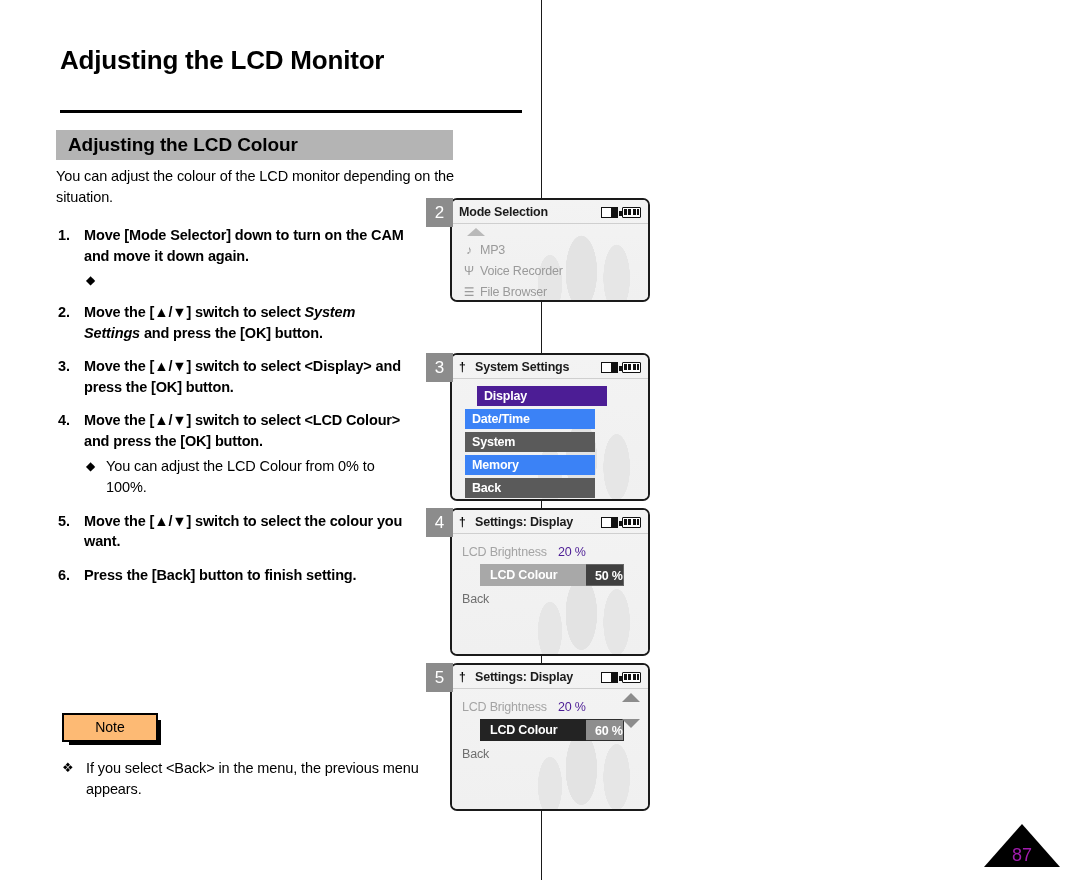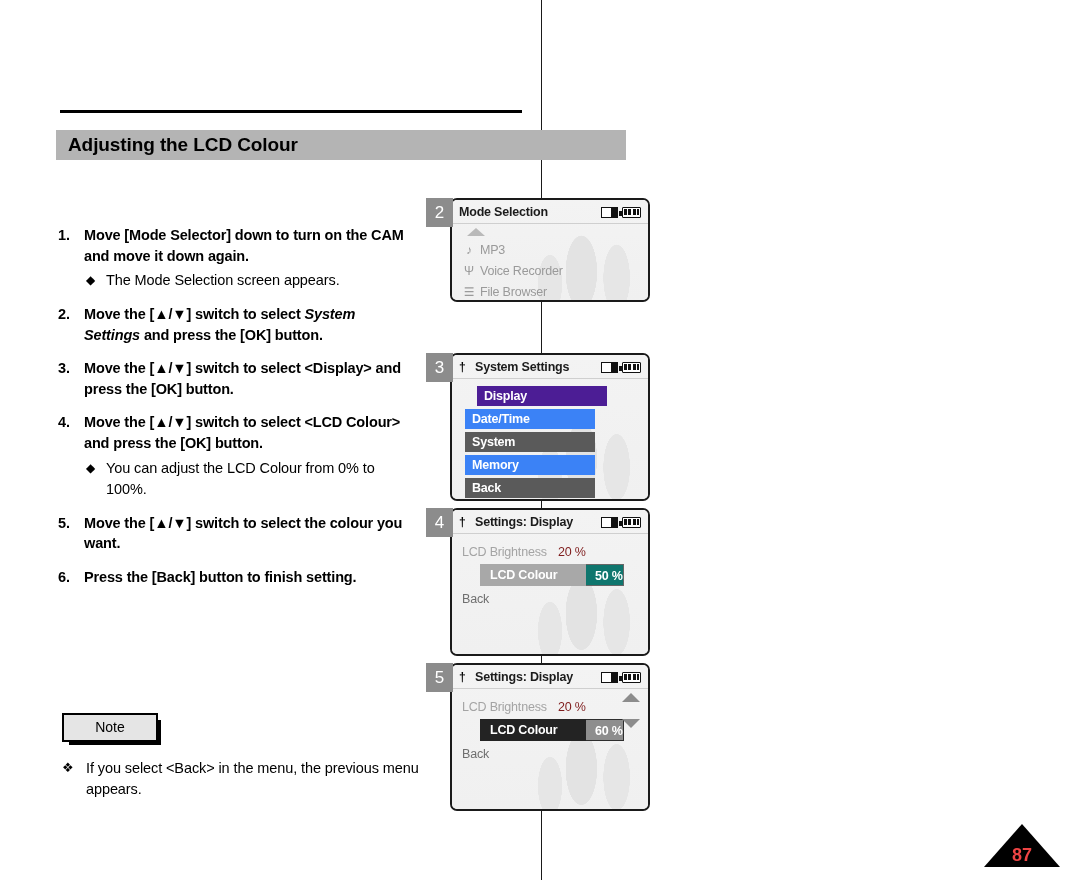--- a/index.html
+++ b/index.html
@@ -125,21 +125,21 @@
     line-height: 1.45;
     letter-spacing: -0.1px;
   }
 
   
   .note-wrap { position: absolute; }
   .note-tab {
     position: relative;
     display: inline-block;
     border: 2px solid #000;
-    background: #e5e5e5;
+    background: #fdba74;
     font-size: 14px;
     line-height: 22px;
     padding: 1px 22px 2px 22px;
     text-align: center;
     min-width: 96px;
   }
   .note-tab::after {
     content: "";
     position: absolute;
     left: 5px; top: 100%;
@@ -318,34 +318,34 @@
   .sd-row {
     display: flex;
     align-items: center;
     height: 21px;
     margin-bottom: 2px;
     padding-left: 10px;
     font-size: 12.5px;
     letter-spacing: -0.2px;
   }
   .sd-label { color: #a4a4a4; flex: 0 0 96px; }
-  .sd-val   { color: #7f1d1d; }
+  .sd-val   { color: #4c1d95; }
   .sd-row.sel { padding-left: 0; height: 22px; }
   .sd-row.sel .sd-label {
     background: #a8a8a8;
     color: #ffffff;
     font-weight: bold;
     height: 22px;
     line-height: 22px;
     padding-left: 10px;
     flex: 0 0 106px;
     margin-left: 28px;
   }
   .sd-row.sel .sd-val {
-    background: #0f766e;
+    background: #404040;
     color: #ffffff;
     font-weight: bold;
     height: 22px;
     line-height: 22px;
     padding-left: 9px;
     flex: 1 1 auto;
     border: 1.5px solid #666;
     border-left: none;
   }
   .sd-row.sel.alt .sd-val {
@@ -377,52 +377,53 @@
     width: 0; height: 0;
     border-left: 38px solid transparent;
     border-right: 38px solid transparent;
     border-bottom: 43px solid #000;
   }
   .page-num {
     position: absolute;
     right: 20px; bottom: 13px;
     width: 76px;
     text-align: center;
-    color: #ef4444;
+    color: #a21caf;
     font-size: 18px;
-    font-weight: bold;
+    font-weight: normal;
     line-height: 1;
     padding-bottom: 3px;
   }
 </style>
 </head>
 <body>
 
 <div id="page">
 
   <div class="center-divider"></div>
 
   <div class="col col-en">
 
     <div class="title-block-en">
+      <div class="title-line">Adjusting the LCD Monitor</div>
     </div>
     <div class="title-rule" style="left:60px; top:110px; width:462px;"></div>
 
-    <div class="sec-bar" style="left:56px; top:130px; width:570px;">Adjusting the LCD Colour</div>
-
+    <div class="sec-bar" style="left:56px; top:130px; width:397px;">Adjusting the LCD Colour</div>
+
+    <div class="intro" style="left:56px; top:166px; width:440px;">You can adjust the colour of the LCD monitor depending on the situation.</div>
 
     <div class="steps" style="left:58px; top:225px; width:352px;">
 
       <div class="step">
         <div class="step-num">1.</div>
         <div class="step-body">
           <div class="step-text">Move [Mode Selector] down to turn on the CAM and move it down again.</div>
           <div class="sub">
             <div class="sub-mark">◆</div>
-            <div class="sub-text">The Mode Selection screen appears.</div>
           </div>
         </div>
       </div>
 
       <div class="step" style="margin-top:7px;">
         <div class="step-num">2.</div>
         <div class="step-body">
           <div class="step-text"><span>Move the [▲/▼] switch to select </span><span class="it">System Settings</span><span> and press the [OK] button.</span></div>
         </div>
       </div>

